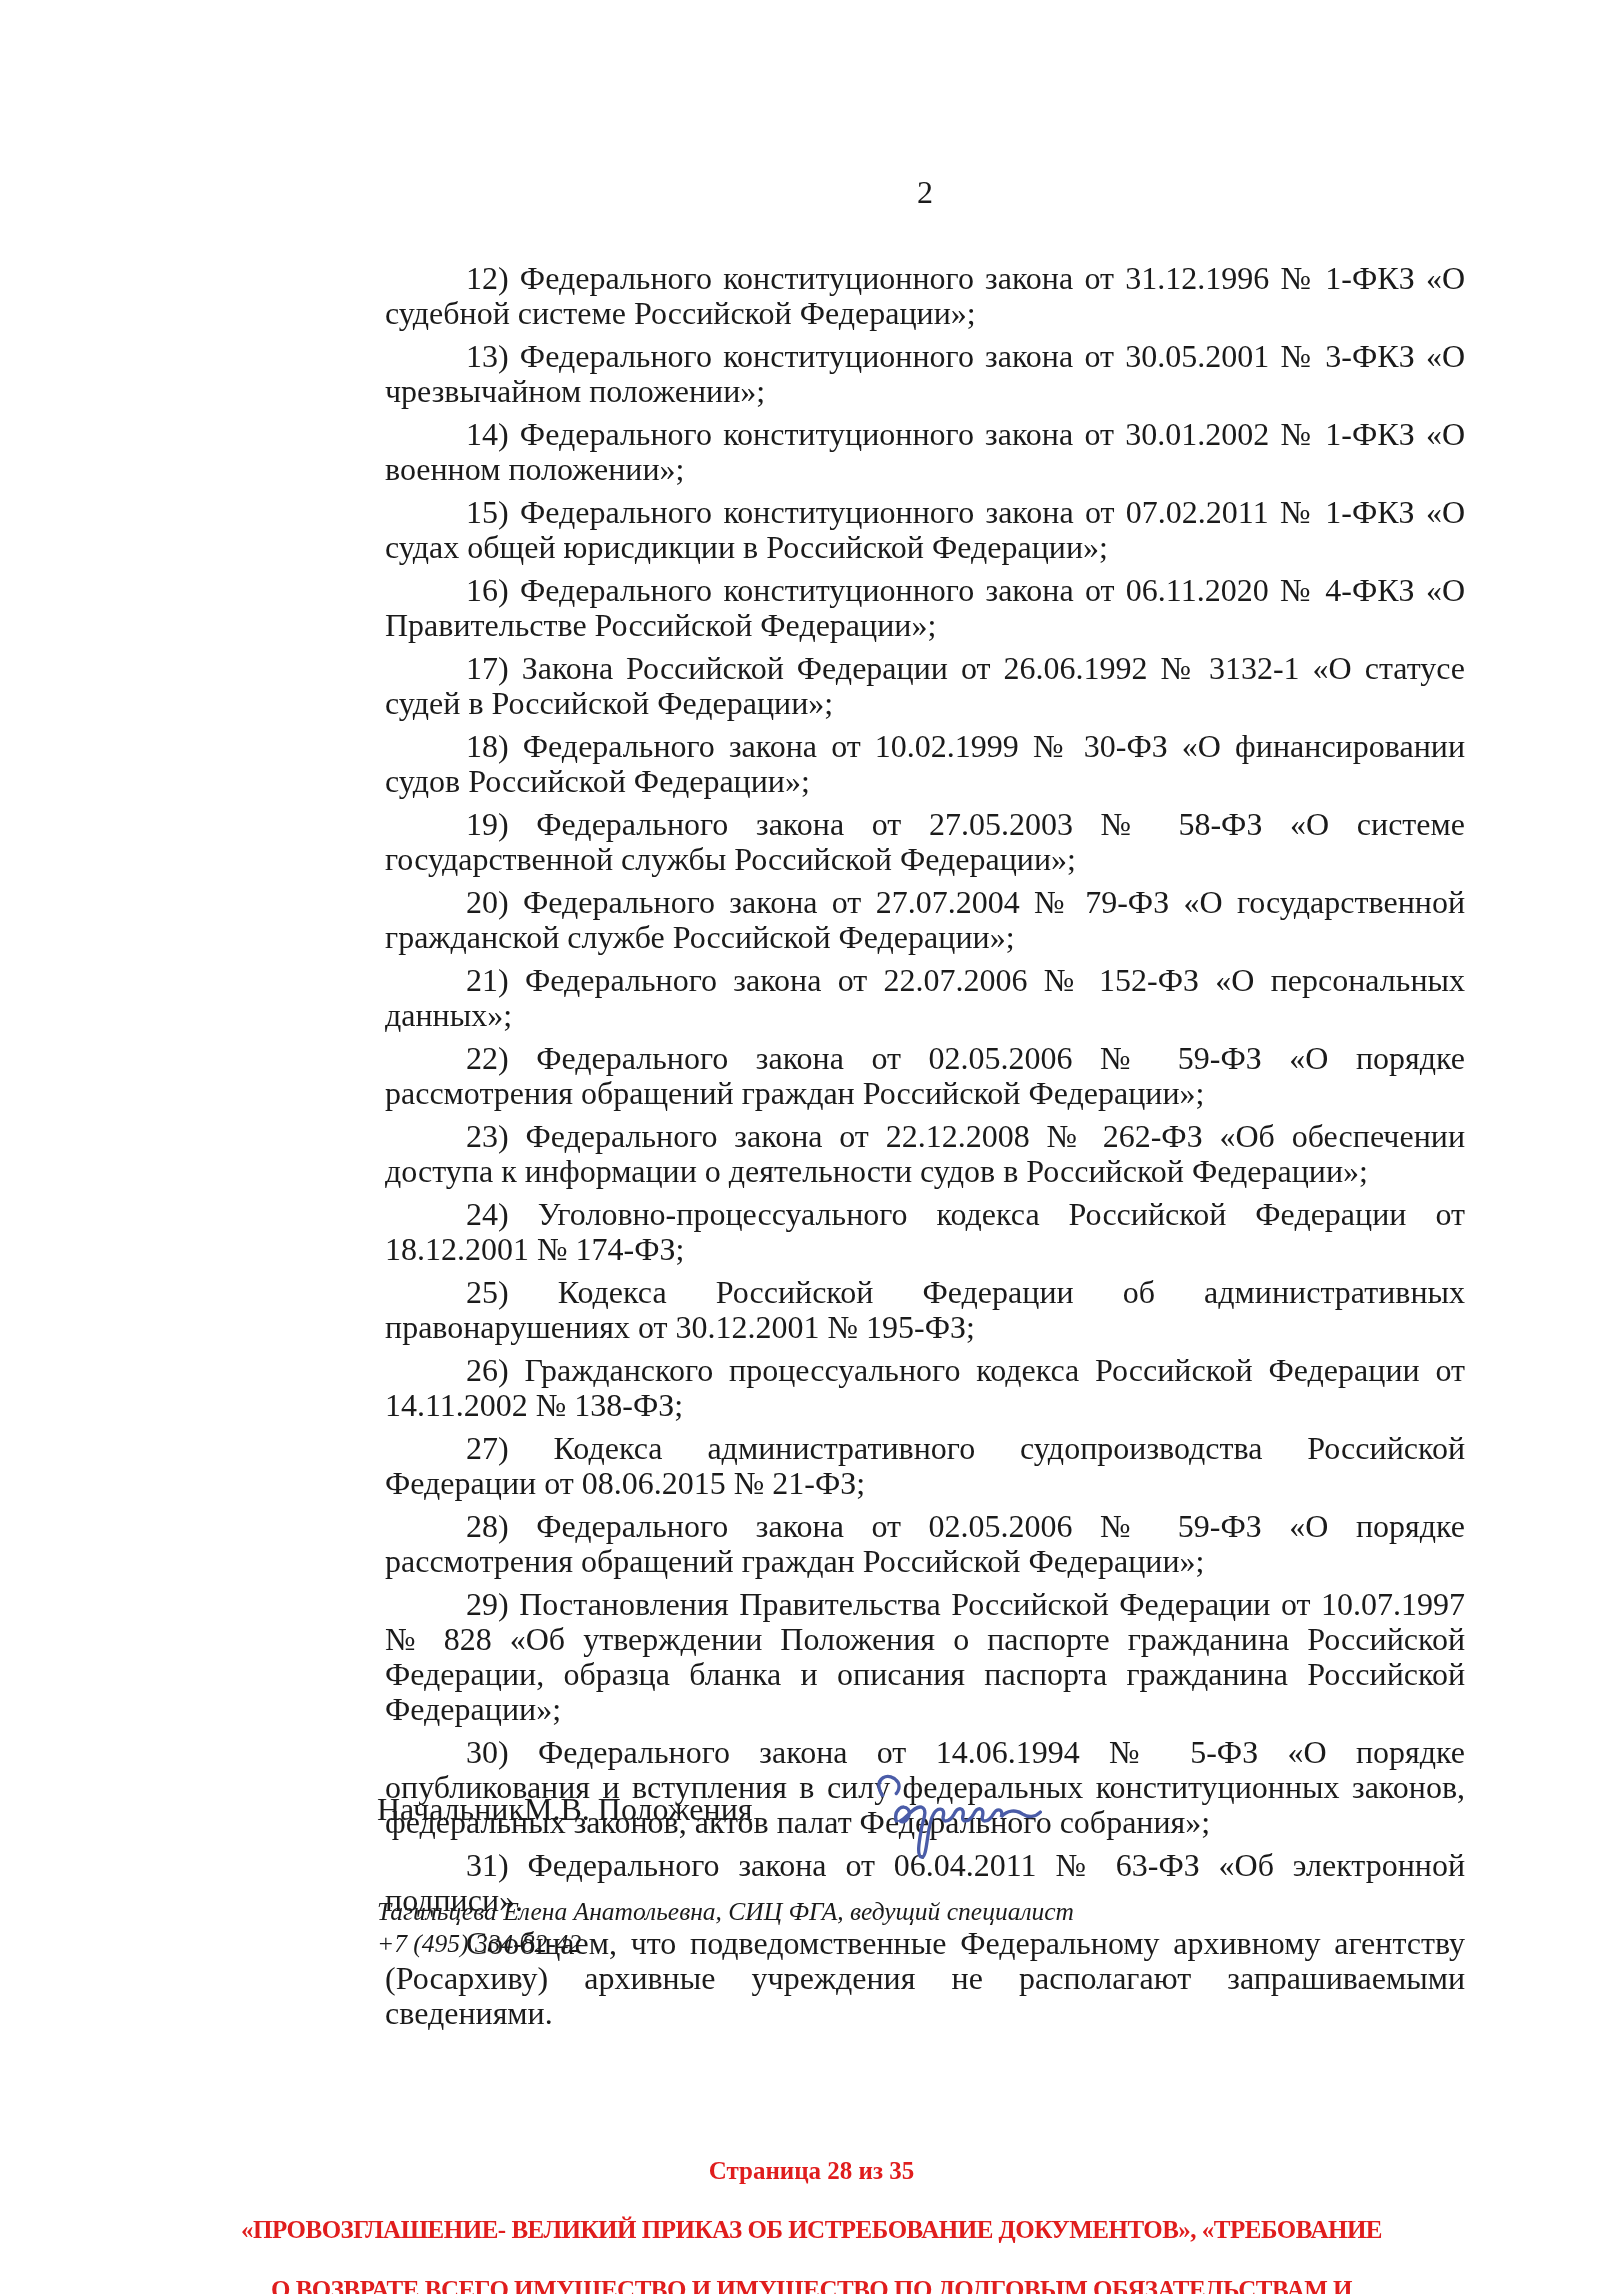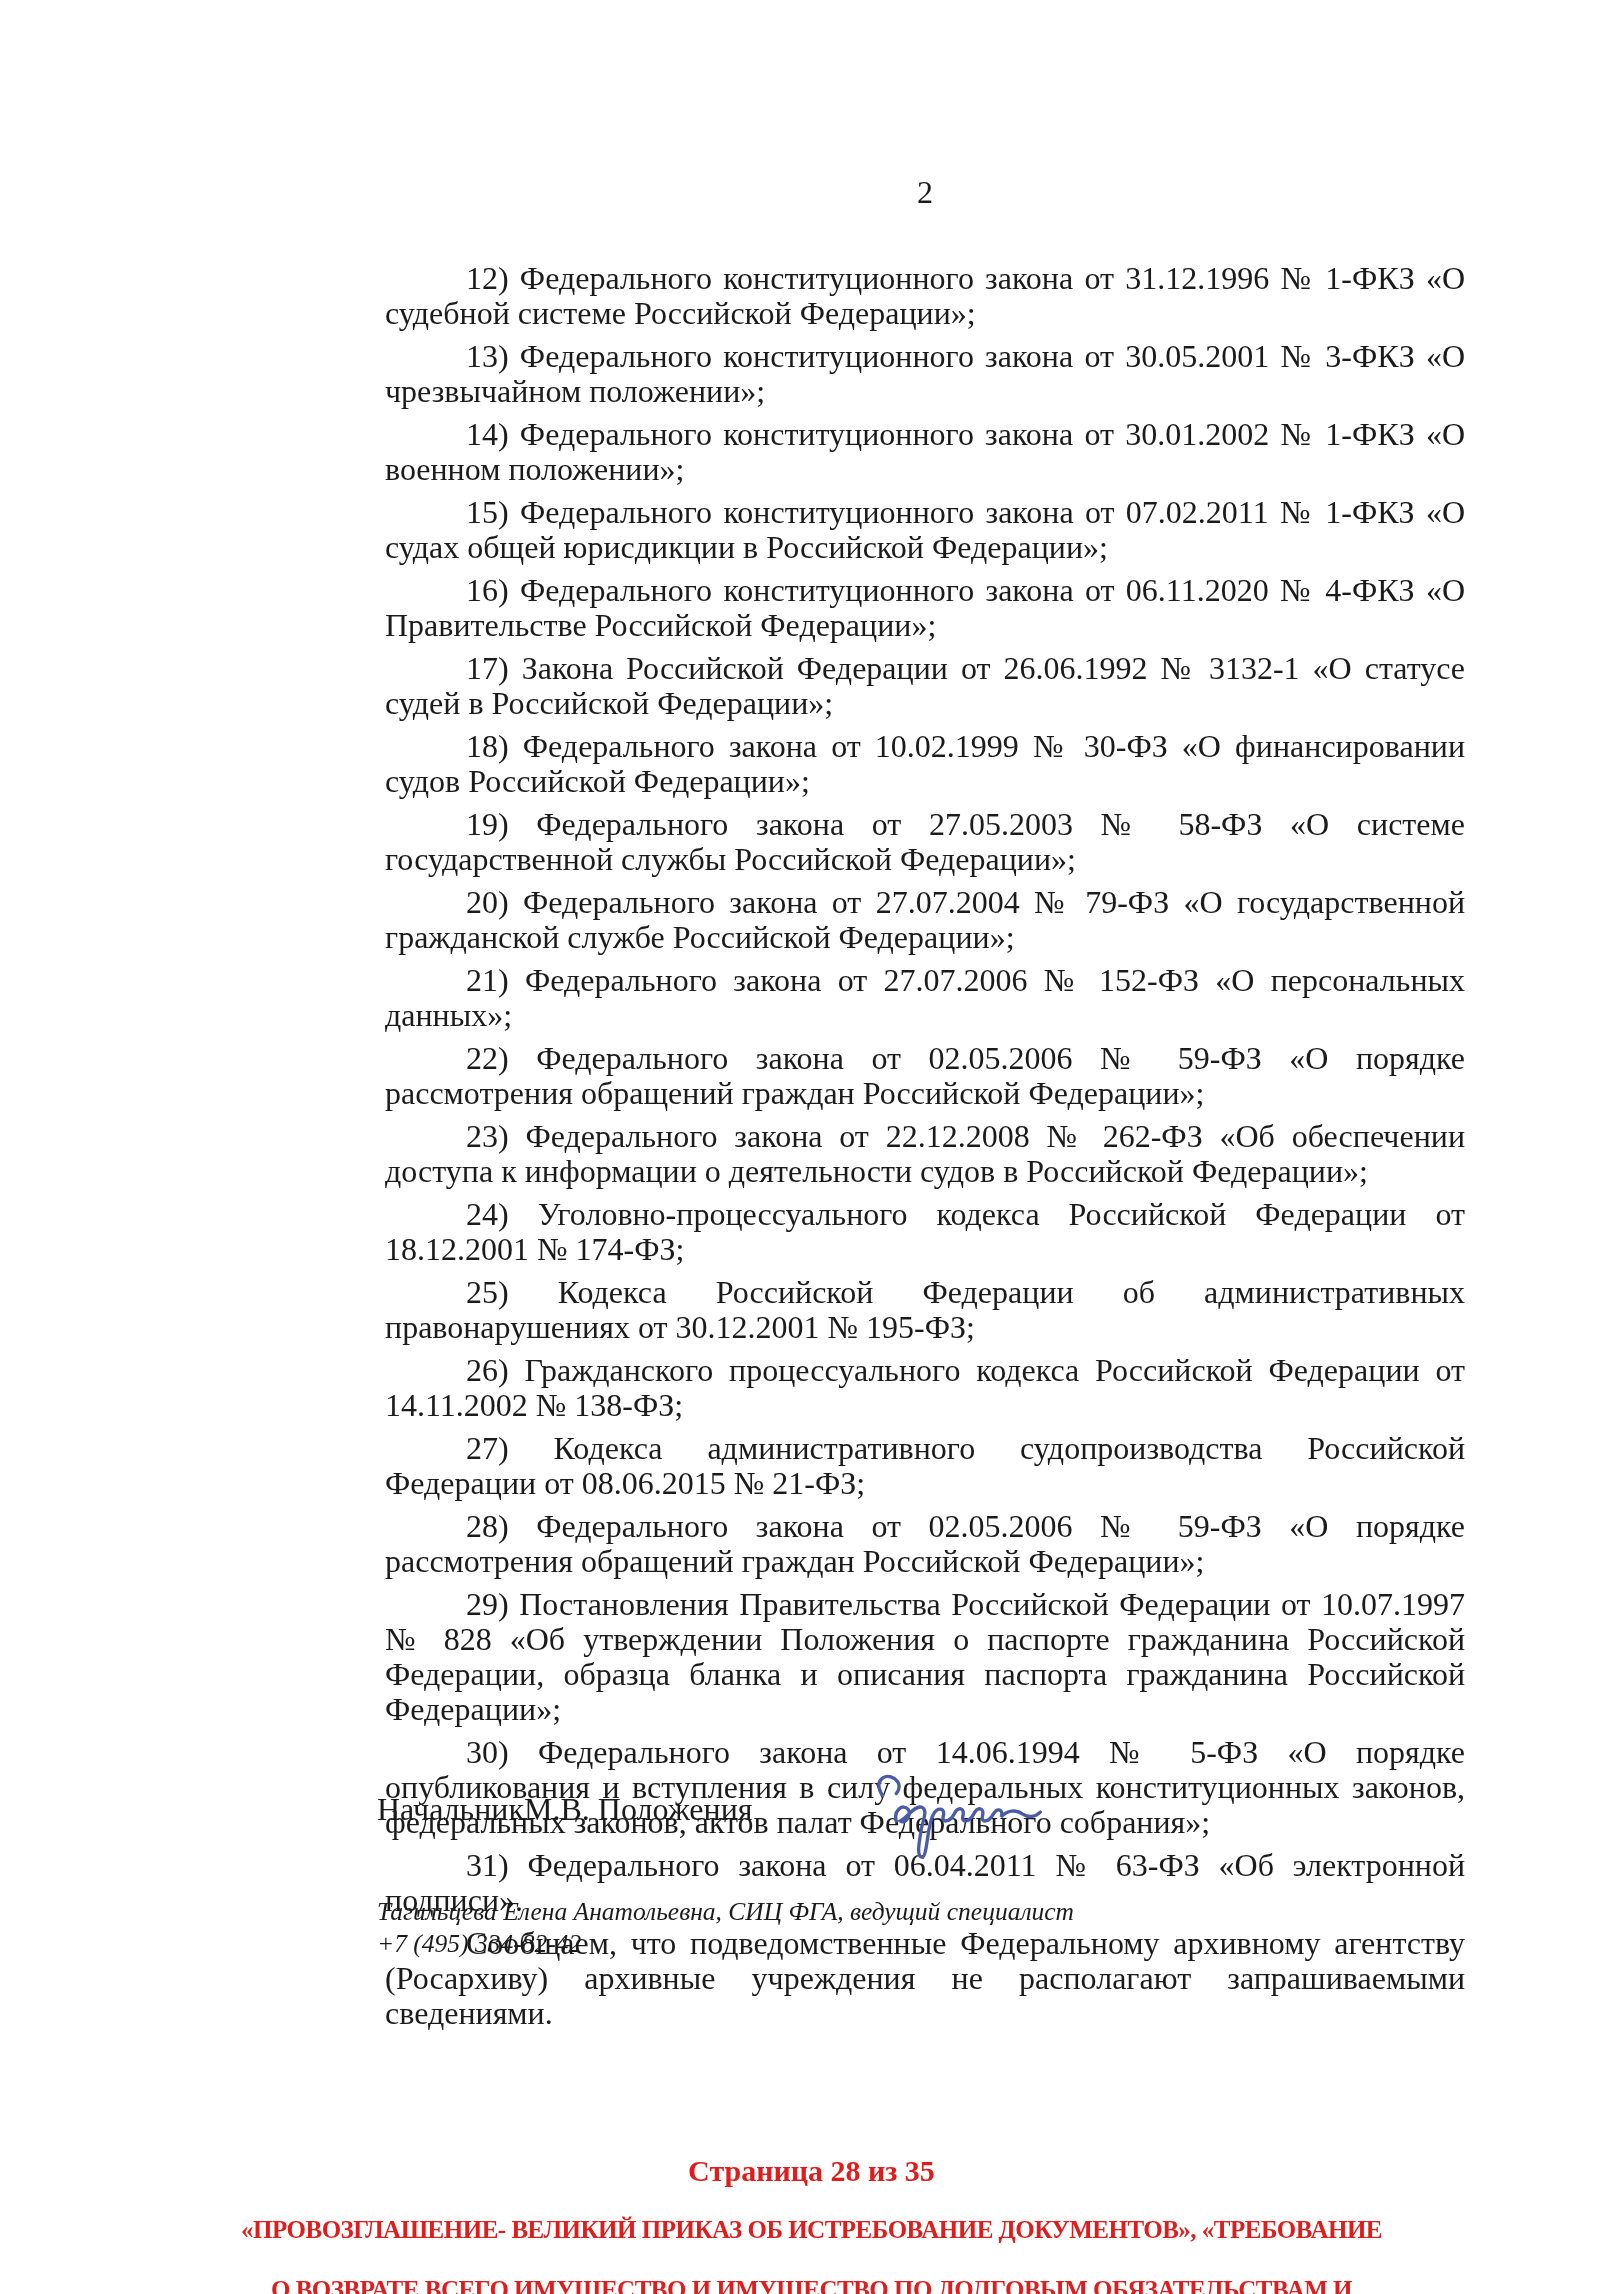--- a/index.html
+++ b/index.html
@@ -63,21 +63,21 @@
   .contact div { margin: 0; }
   .doc-footer {
     position: absolute;
     top: 2154px;
     left: 0;
     width: 100%;
     text-align: center;
     font-weight: 700;
   }
   .doc-footer .page-info {
-    font-size: 30px;
+    font-size: 25px;
     line-height: 33px;
   }
   .doc-footer .footer-line {
     font-size: 25px;
     line-height: 35px;
     white-space: nowrap;
     letter-spacing: -0.5px;
   }
 </style>
 </head>
@@ -91,21 +91,21 @@
     <div>
         <p class="para">12) Федерального конституционного закона от 31.12.1996 № 1-ФКЗ «О судебной системе Российской Федерации»;</p>
         <p class="para">13) Федерального конституционного закона от 30.05.2001 № 3-ФКЗ «О чрезвычайном положении»;</p>
         <p class="para">14) Федерального конституционного закона от 30.01.2002 № 1-ФКЗ «О военном положении»;</p>
         <p class="para">15) Федерального конституционного закона от 07.02.2011 № 1-ФКЗ «О судах общей юрисдикции в Российской Федерации»;</p>
         <p class="para">16) Федерального конституционного закона от 06.11.2020 № 4-ФКЗ «О Правительстве Российской Федерации»;</p>
         <p class="para">17) Закона Российской Федерации от 26.06.1992 № 3132-1 «О статусе судей в Российской Федерации»;</p>
         <p class="para">18) Федерального закона от 10.02.1999 № 30-ФЗ «О финансировании судов Российской Федерации»;</p>
         <p class="para">19) Федерального закона от 27.05.2003 № 58-ФЗ «О системе государственной службы Российской Федерации»;</p>
         <p class="para">20) Федерального закона от 27.07.2004 № 79-ФЗ «О государственной гражданской службе Российской Федерации»;</p>
-        <p class="para">21) Федерального закона от 27.07.2006 № 152-ФЗ «О персональных данных»;</p>
+        <p class="para">21) Федерального закона от 22.07.2006 № 152-ФЗ «О персональных данных»;</p>
         <p class="para">22) Федерального закона от 02.05.2006 № 59-ФЗ «О порядке рассмотрения обращений граждан Российской Федерации»;</p>
         <p class="para">23) Федерального закона от 22.12.2008 № 262-ФЗ «Об обеспечении доступа к информации о деятельности судов в Российской Федерации»;</p>
         <p class="para">24) Уголовно-процессуального кодекса Российской Федерации от 18.12.2001 № 174-ФЗ;</p>
         <p class="para">25) Кодекса Российской Федерации об административных правонарушениях от 30.12.2001 № 195-ФЗ;</p>
         <p class="para">26) Гражданского процессуального кодекса Российской Федерации от 14.11.2002 № 138-ФЗ;</p>
         <p class="para">27) Кодекса административного судопроизводства Российской Федерации от 08.06.2015 № 21-ФЗ;</p>
         <p class="para">28) Федерального закона от 02.05.2006 № 59-ФЗ «О порядке рассмотрения обращений граждан Российской Федерации»;</p>
         <p class="para">29) Постановления Правительства Российской Федерации от 10.07.1997 № 828 «Об утверждении Положения о паспорте гражданина Российской Федерации, образца бланка и описания паспорта гражданина Российской Федерации»;</p>
         <p class="para">30) Федерального закона от 14.06.1994 № 5-ФЗ «О порядке опубликования и вступления в силу федеральных конституционных законов, федеральных законов, актов палат Федерального собрания»;</p>
         <p class="para">31) Федерального закона от 06.04.2011 № 63-ФЗ «Об электронной подписи».</p>

